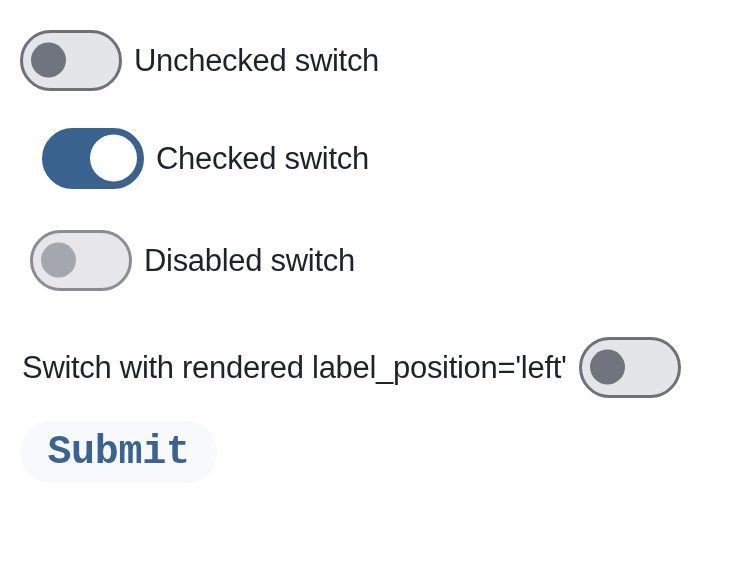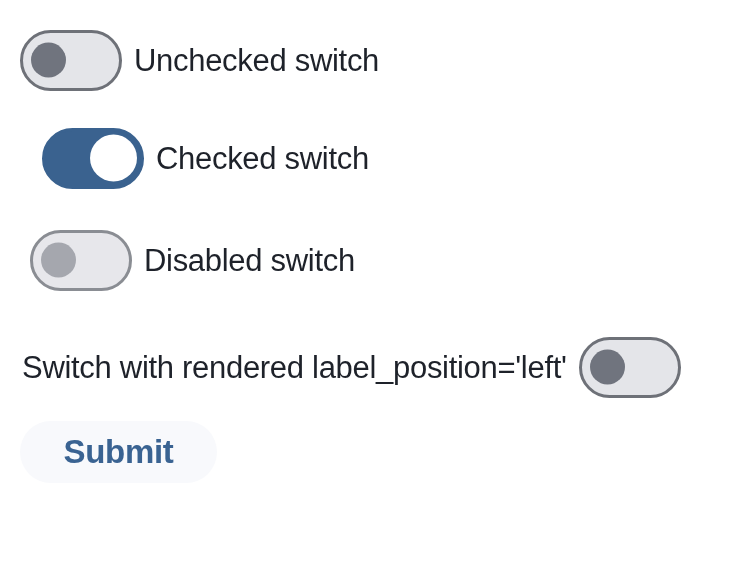--- a/index.html
+++ b/index.html
@@ -80,22 +80,22 @@
   .submit-btn {
     position: absolute;
     left: 20px;
     top: 421px;
     width: 197px;
     height: 62px;
     border: none;
     border-radius: 31px;
     background: #f8f9fc;
     color: #3a6392;
-    font-family: Liberation Sans, sans-serif;
-    font-size: 33px;
+    font-family: Liberation Mono, monospace;
+    font-size: 40px;
     font-weight: 600;
     letter-spacing: -0.3px;
     display: flex;
     align-items: center;
     justify-content: center;
     cursor: pointer;
     padding: 0;
   }
 </style>
 </head>

